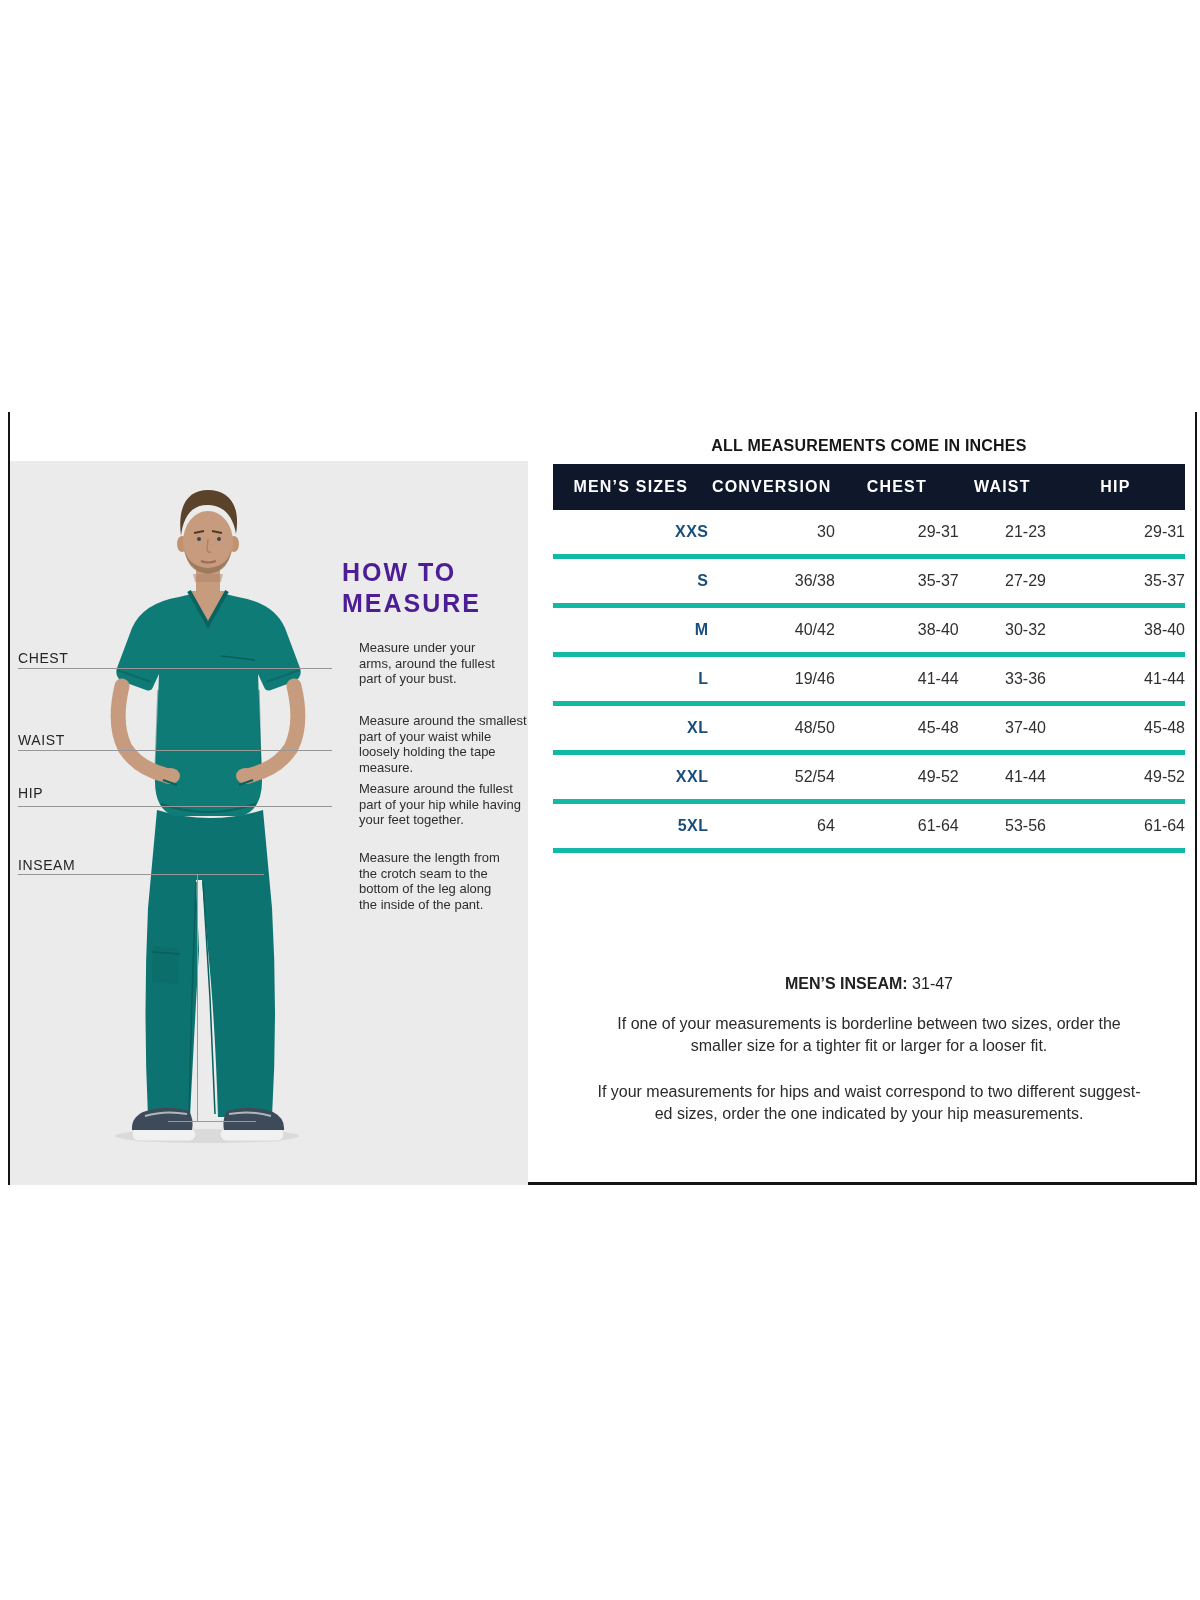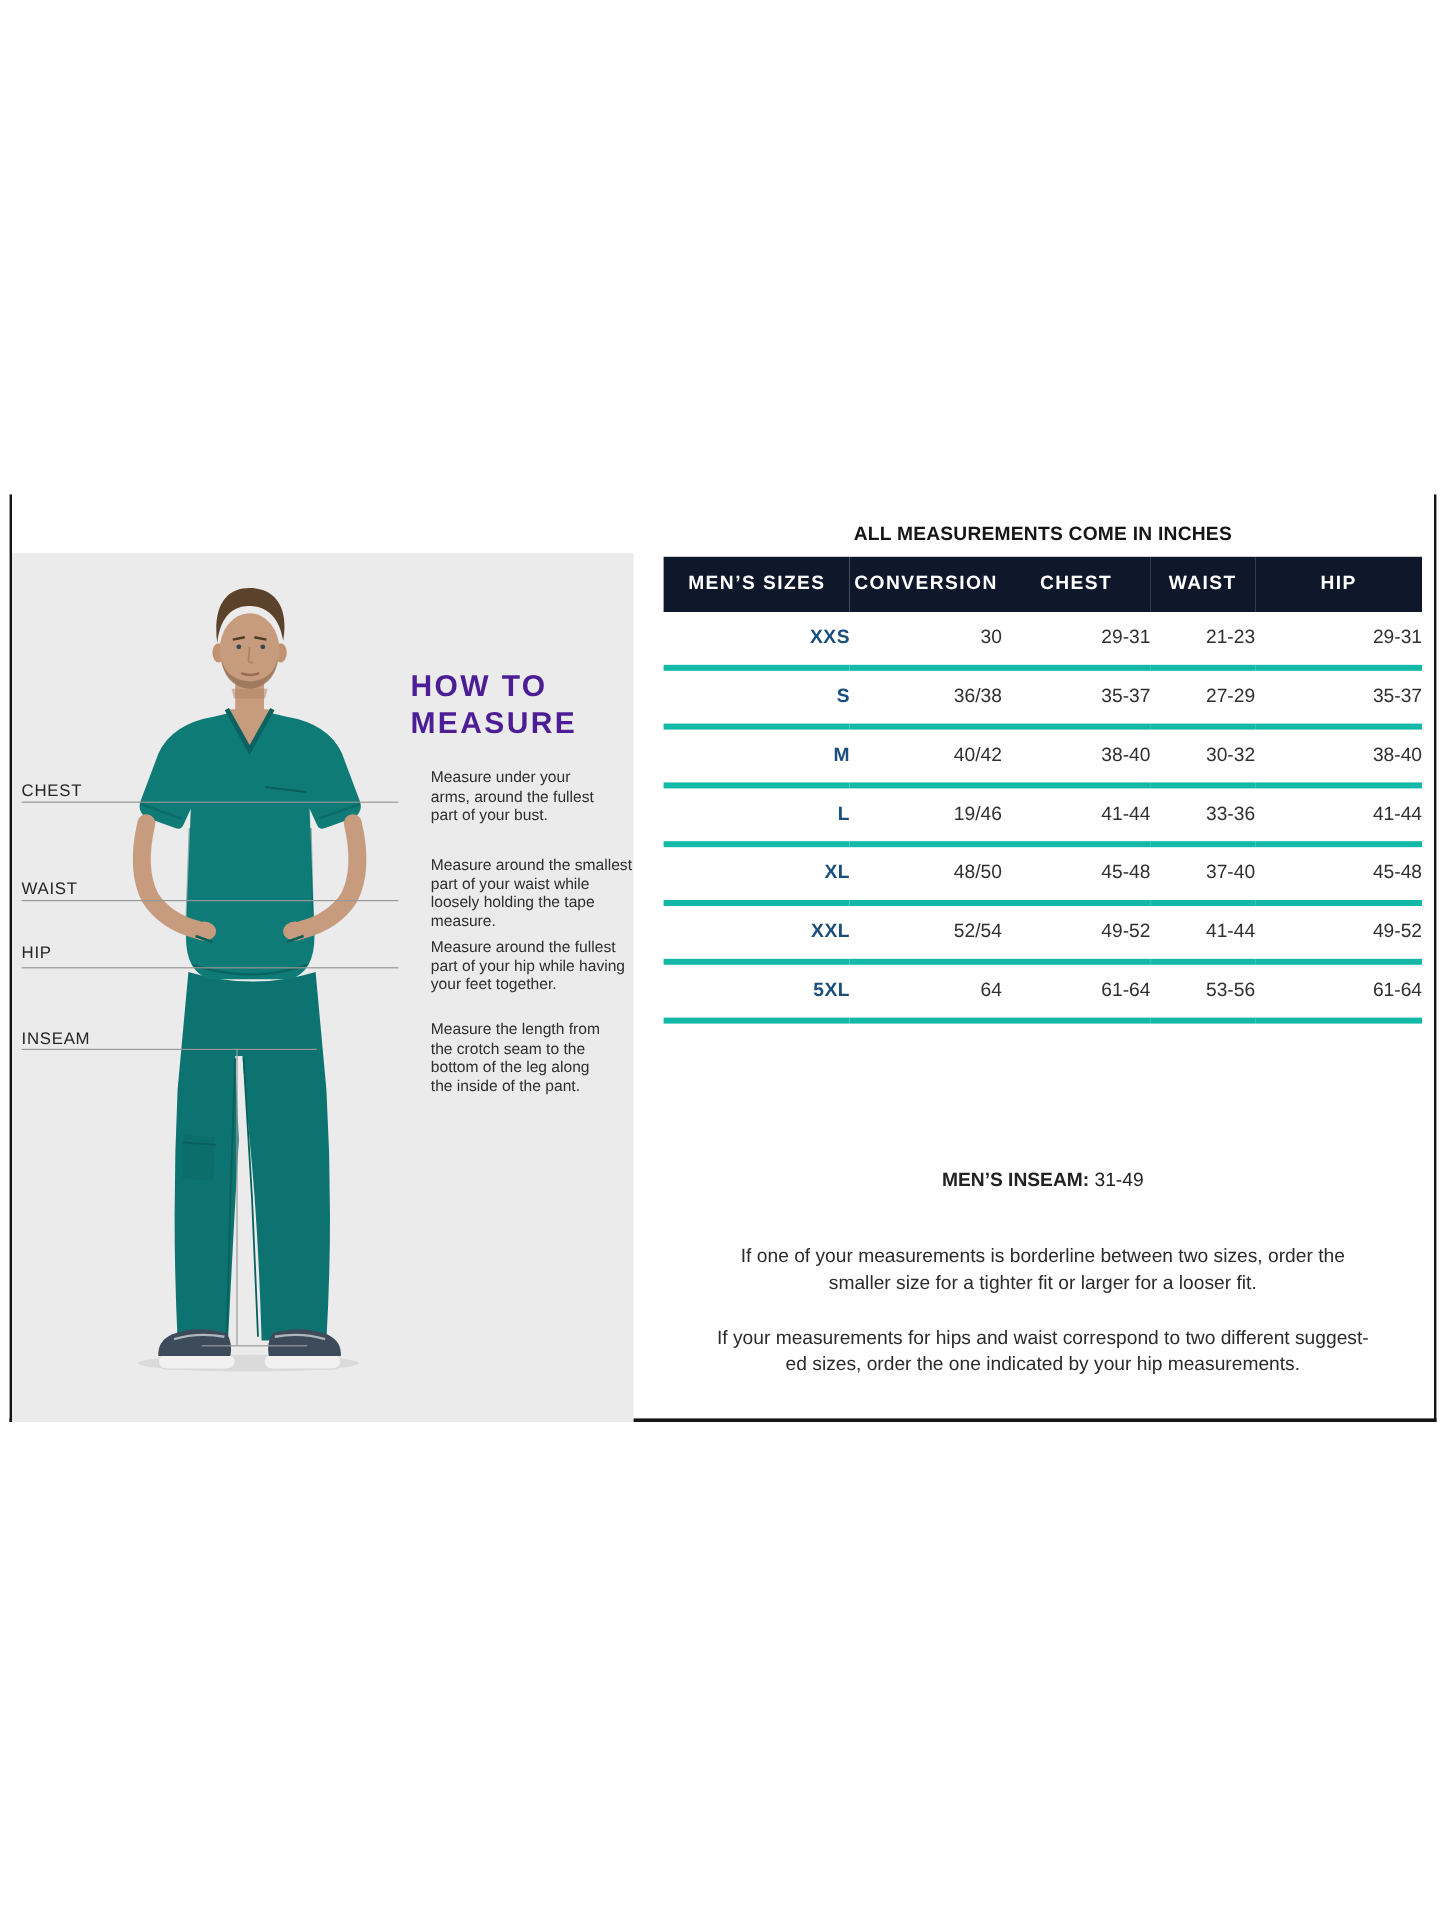--- a/index.html
+++ b/index.html
@@ -63,21 +63,21 @@
   table.sizes td {
     height:44px; text-align:right; vertical-align:middle;
     font-size:16px; color:#303030; border-bottom:5px solid #14b8a6; padding:0;
   }
   table.sizes td.size-cell { color:#1a4e7c; font-weight:bold; letter-spacing:0.5px; }
 
   .inseam-note { position:absolute; top:550px; left:0; width:100%; text-align:center; font-size:16px; color:#222222; }
   .inseam-note .lbl { font-weight:bold; }
   .fit-note {
     position:absolute; left:0; width:100%; text-align:center;
-    font-size:16px; line-height:22px; color:#2b2b2b; white-space:pre-line;margin-top:24px;
+    font-size:16px; line-height:22px; color:#2b2b2b; white-space:pre-line;
   }
   .note-1 { top:588px; }
   .note-2 { top:656px; }
 </style>
 </head>
 <body>
 
 <div class="panel">
 
   <div class="photo-area">
@@ -238,21 +238,21 @@
             <td>64</td>
             <td>61-64</td>
             <td>53-56</td>
             <td>61-64</td>
           </tr>
         </tbody>
     </table>
 
     <div class="inseam-note">
       <span class="lbl">MEN’S INSEAM:</span>
-      <span>31-49</span>
+      <span>31-47</span>
     </div>
 
     <div class="fit-note note-1">If one of your measurements is borderline between two sizes, order the
 smaller size for a tighter fit or larger for a looser fit.</div>
     <div class="fit-note note-2">If your measurements for hips and waist correspond to two different suggest-
 ed sizes, order the one indicated by your hip measurements.</div>
   </div>
 </div>
 
 </body></html>

